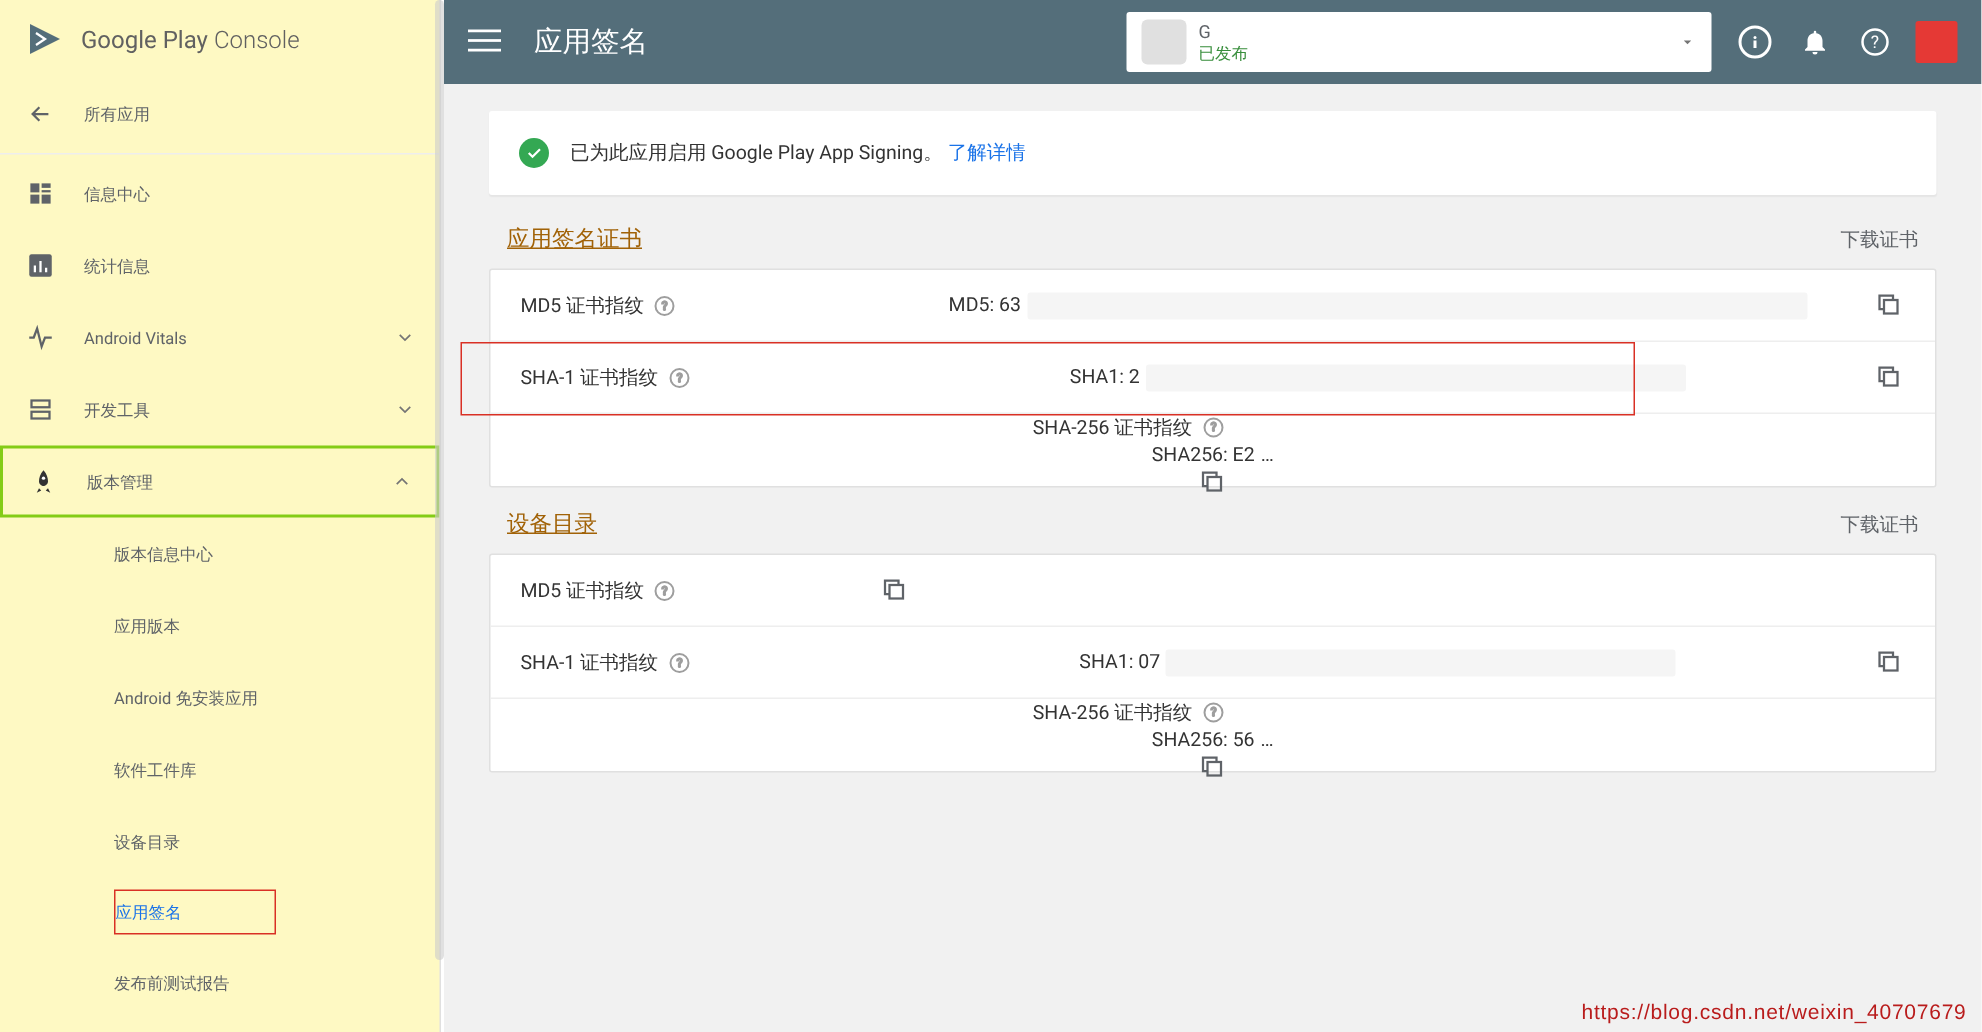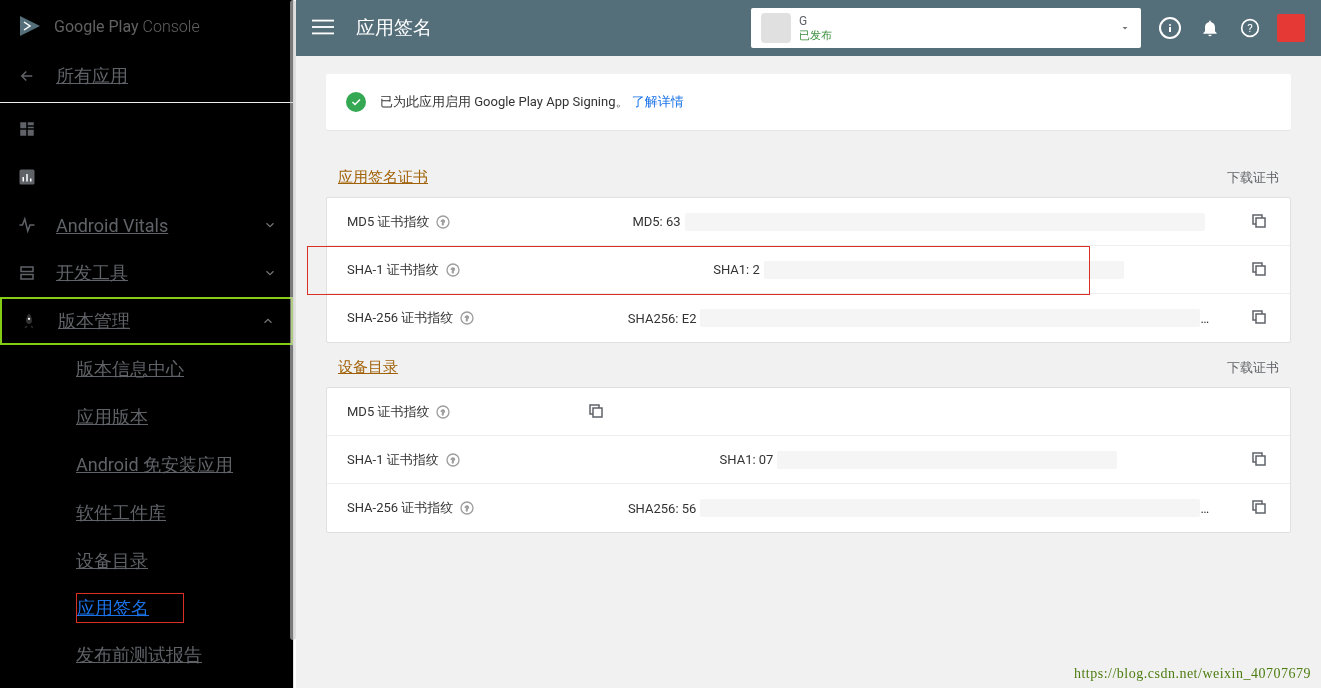--- a/index.html
+++ b/index.html
@@ -1,26 +1,26 @@
 <!DOCTYPE html>
 <html><head>
 <meta charset="utf-8">
 <style>
 * { box-sizing: border-box; margin: 0; padding: 0; }
 body { font-family: Roboto, Arial, sans-serif; font-size: 13px; color: #333; background: #fff; width: 1321px; height: 688px; overflow: hidden; position: relative; }
 
 
-.sidebar { position: absolute; left: 0; top: 0; width: 294px; height: 688px; background: #000000; border-right: 1px solid #e0e0e0; overflow-y: auto; }
+.sidebar { position: absolute; left: 0; top: 0; width: 294px; height: 688px; background: #fef9c3; border-right: 1px solid #e0e0e0; overflow-y: auto; }
 .logo-row { display: flex; align-items: center; padding: 14px 20px 14px 16px; }
 .logo-triangle { width: 28px; height: 24px; margin-right: 10px; position: relative; }
 .logo-text { font-size: 16px; color: #616161; }
 .logo-text span.thin { font-weight: 300; }
 .nav-item { display: flex; align-items: center; height: 48px; padding: 0 16px; color: #5f6368; cursor: pointer; }
 .nav-icon { width: 22px; height: 22px; margin-right: 18px; display: flex; align-items: center; justify-content: center; }
-.nav-label { flex: 1; font-size: 18px; text-decoration: underline; }
+.nav-label { flex: 1; font-size: 11px; }
 .nav-chevron { color: #757575; }
 .nav-divider { border-top: 1px solid #eee; margin: 2px 0; }
 .nav-item.redbox { border: 2px solid #84cc16; }
 .subnav { padding-left: 76px; }
 .subnav .nav-item { padding-left: 0; height: 48px; }
 .subnav .nav-item.active { color: #1a73e8; }
 .subnav .nav-item.redbox2 { border: 1px solid #d93025; width: 108px; height: 30px; margin-top: 8px; margin-bottom: 8px; }
 
 
 .header { position: absolute; left: 296px; top: 0; right: 0; height: 56px; background: #546e7a; color: #fff; display: flex; align-items: center; padding: 0 16px; }
@@ -31,40 +31,40 @@
 .app-selector-icon { width: 30px; height: 30px; background: #e0e0e0; border-radius: 4px; margin-right: 8px; }
 .app-selector-text { flex: 1; }
 .app-selector-text .line1 { font-size: 12px; color: #5f6368; }
 .app-selector-text .line2 { font-size: 11px; color: #388e3c; }
 .app-selector-chevron { color: #757575; margin-left: 8px; }
 .hdr-icon { width: 22px; height: 22px; margin-left: 18px; cursor: pointer; display: flex; align-items: center; justify-content: center; }
 .hdr-avatar { width: 28px; height: 28px; background: #e53935; border-radius: 2px; margin-left: 16px; }
 
 
 .main { position: absolute; left: 296px; top: 56px; right: 0; bottom: 0; background: #f1f1f1; padding: 18px 30px; overflow-y: auto; }
-.banner { background: #fff; border-radius: 2px; padding: 18px 20px; display: flex; align-items: center; margin-bottom: 38px; box-shadow: 0 1px 1px rgba(0,0,0,0.05); }
+.banner { background: #fff; border-radius: 2px; padding: 18px 20px; display: flex; align-items: center; margin-bottom: 20px; box-shadow: 0 1px 1px rgba(0,0,0,0.05); }
 .banner-check { width: 20px; height: 20px; background: #34a853; border-radius: 50%; display: flex; align-items: center; justify-content: center; margin-right: 14px; }
 .banner-text { font-size: 13px; color: #333; }
 .banner-link { color: #1a73e8; cursor: pointer; }
 
 .section-title-row { display: flex; align-items: center; margin: 0 0 10px 12px; }
 .section-title { font-size: 15px; color: #a16207; flex: 1; text-decoration: underline; }
 .download-btn { display: flex; align-items: center; color: #5f6368; font-size: 13px; cursor: pointer; margin-right: 12px; }
 .download-btn svg { margin-right: 6px; }
 
 .card { background: #fff; border: 1px solid #e0e0e0; border-radius: 2px; margin-bottom: 15px; }
 .row { display: flex; align-items: center; height: 48px; border-bottom: 1px solid #eee; padding: 0 20px; }
-.row:last-child { border-bottom: none; }
+.row:last-child { border-bottom: none; flex-direction: column; }
 .cell-label { width: 240px; display: flex; align-items: center; font-size: 13px; color: #333; }
 .help-icon { width: 16px; height: 16px; margin-left: 6px; cursor: pointer; color: #9e9e9e; }
 .cell-value { flex: 1; font-size: 13px; color: #333; display: flex; align-items: center; justify-content: center; }
 .value-redacted { flex: 1; height: 18px; background: #f5f5f5; border-radius: 2px; margin-left: 4px; max-width: 520px; }
 .copy-btn { width: 20px; height: 20px; cursor: pointer; color: #5f6368; }
 
-.watermark { position: absolute; right: 10px; bottom: 6px; font-family: Liberation Serif, serif; font-size: 14px; color: #4d7c0f; letter-spacing: 0.5px; }
+.watermark { position: absolute; right: 10px; bottom: 6px; font-family: Liberation Sans, sans-serif; font-size: 14px; color: #b91c1c; letter-spacing: 0.5px; }
 
 .scrollbar-fake { position: absolute; left: 290px; top: 0; width: 6px; height: 640px; background: #ccc; border-radius: 3px; opacity: 0.6; }
 svg { display: block; }
 </style>
 </head>
 <body>
 
 <div class="sidebar">
   <div class="logo-row">
     <div class="logo-triangle">
@@ -91,31 +91,33 @@
   <div class="nav-item">
     <span class="nav-icon">
         <svg width="18" height="18" viewBox="0 0 24 24" fill="#5f6368">
           <rect x="3" y="3" width="8" height="8"></rect>
           <rect x="13" y="3" width="8" height="4"></rect>
           <rect x="13" y="9" width="8" height="2"></rect>
           <rect x="3" y="13" width="8" height="8"></rect>
           <rect x="13" y="13" width="8" height="8"></rect>
         </svg>
       </span>
+    <span class="nav-label">信息中心</span>
   </div>
 
   <div class="nav-item">
     <span class="nav-icon">
         <svg width="18" height="18" viewBox="0 0 24 24" fill="#5f6368">
           <rect x="2" y="2" width="20" height="20" rx="2"></rect>
           <rect x="6" y="12" width="2" height="6" fill="#fff"></rect>
           <rect x="11" y="8" width="2" height="10" fill="#fff"></rect>
           <rect x="16" y="14" width="2" height="4" fill="#fff"></rect>
         </svg>
       </span>
+    <span class="nav-label">统计信息</span>
   </div>
 
   <div class="nav-item">
     <span class="nav-icon">
         <svg width="18" height="18" viewBox="0 0 24 24" fill="none" stroke="#5f6368" stroke-width="2">
           <path d="M2 12h4l3-8 4 16 3-8h6"></path>
         </svg>
       </span>
     <span class="nav-label">Android Vitals</span>
     <span class="nav-chevron">

